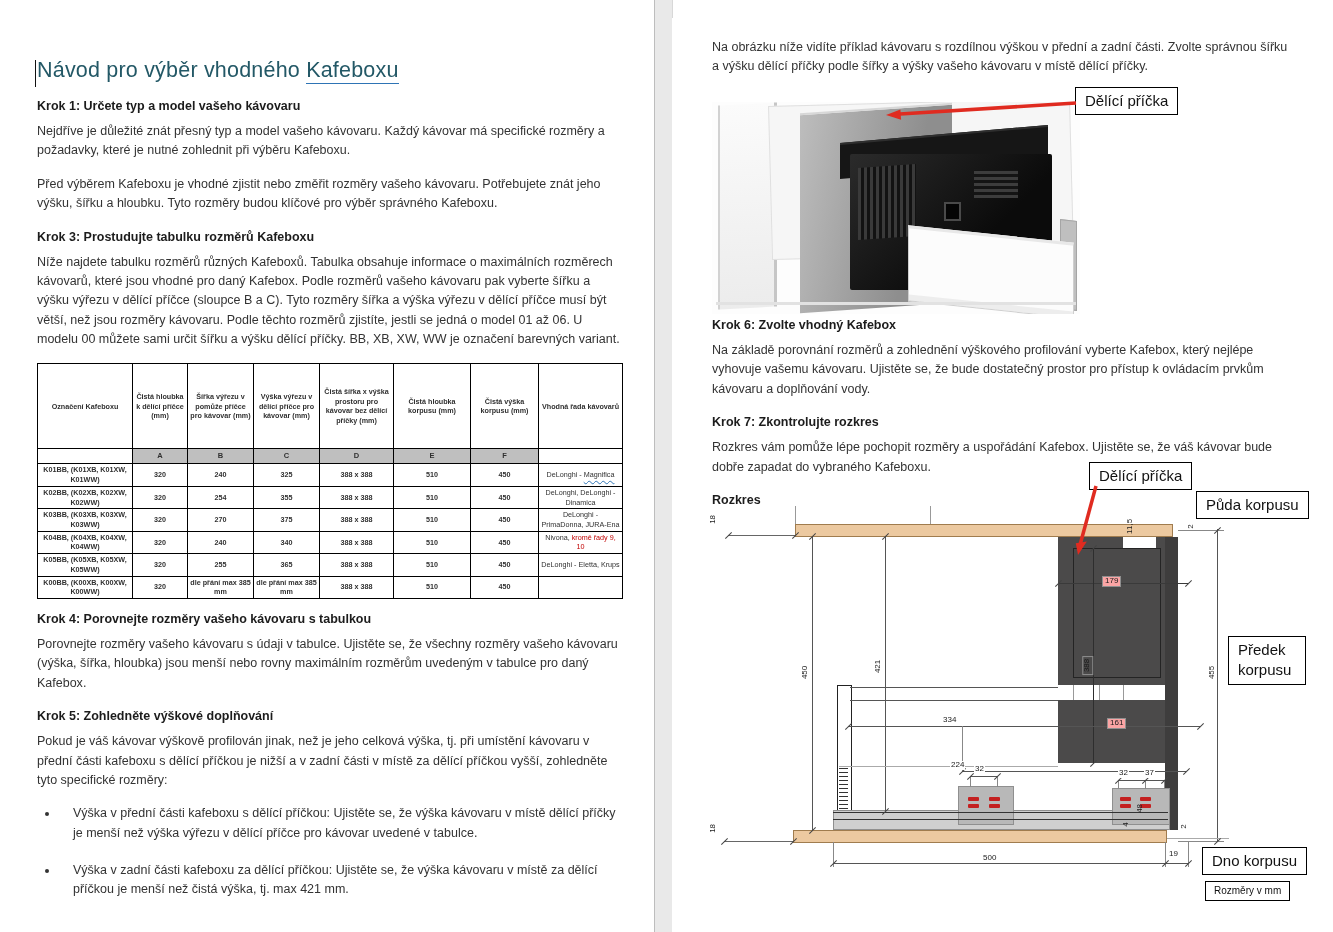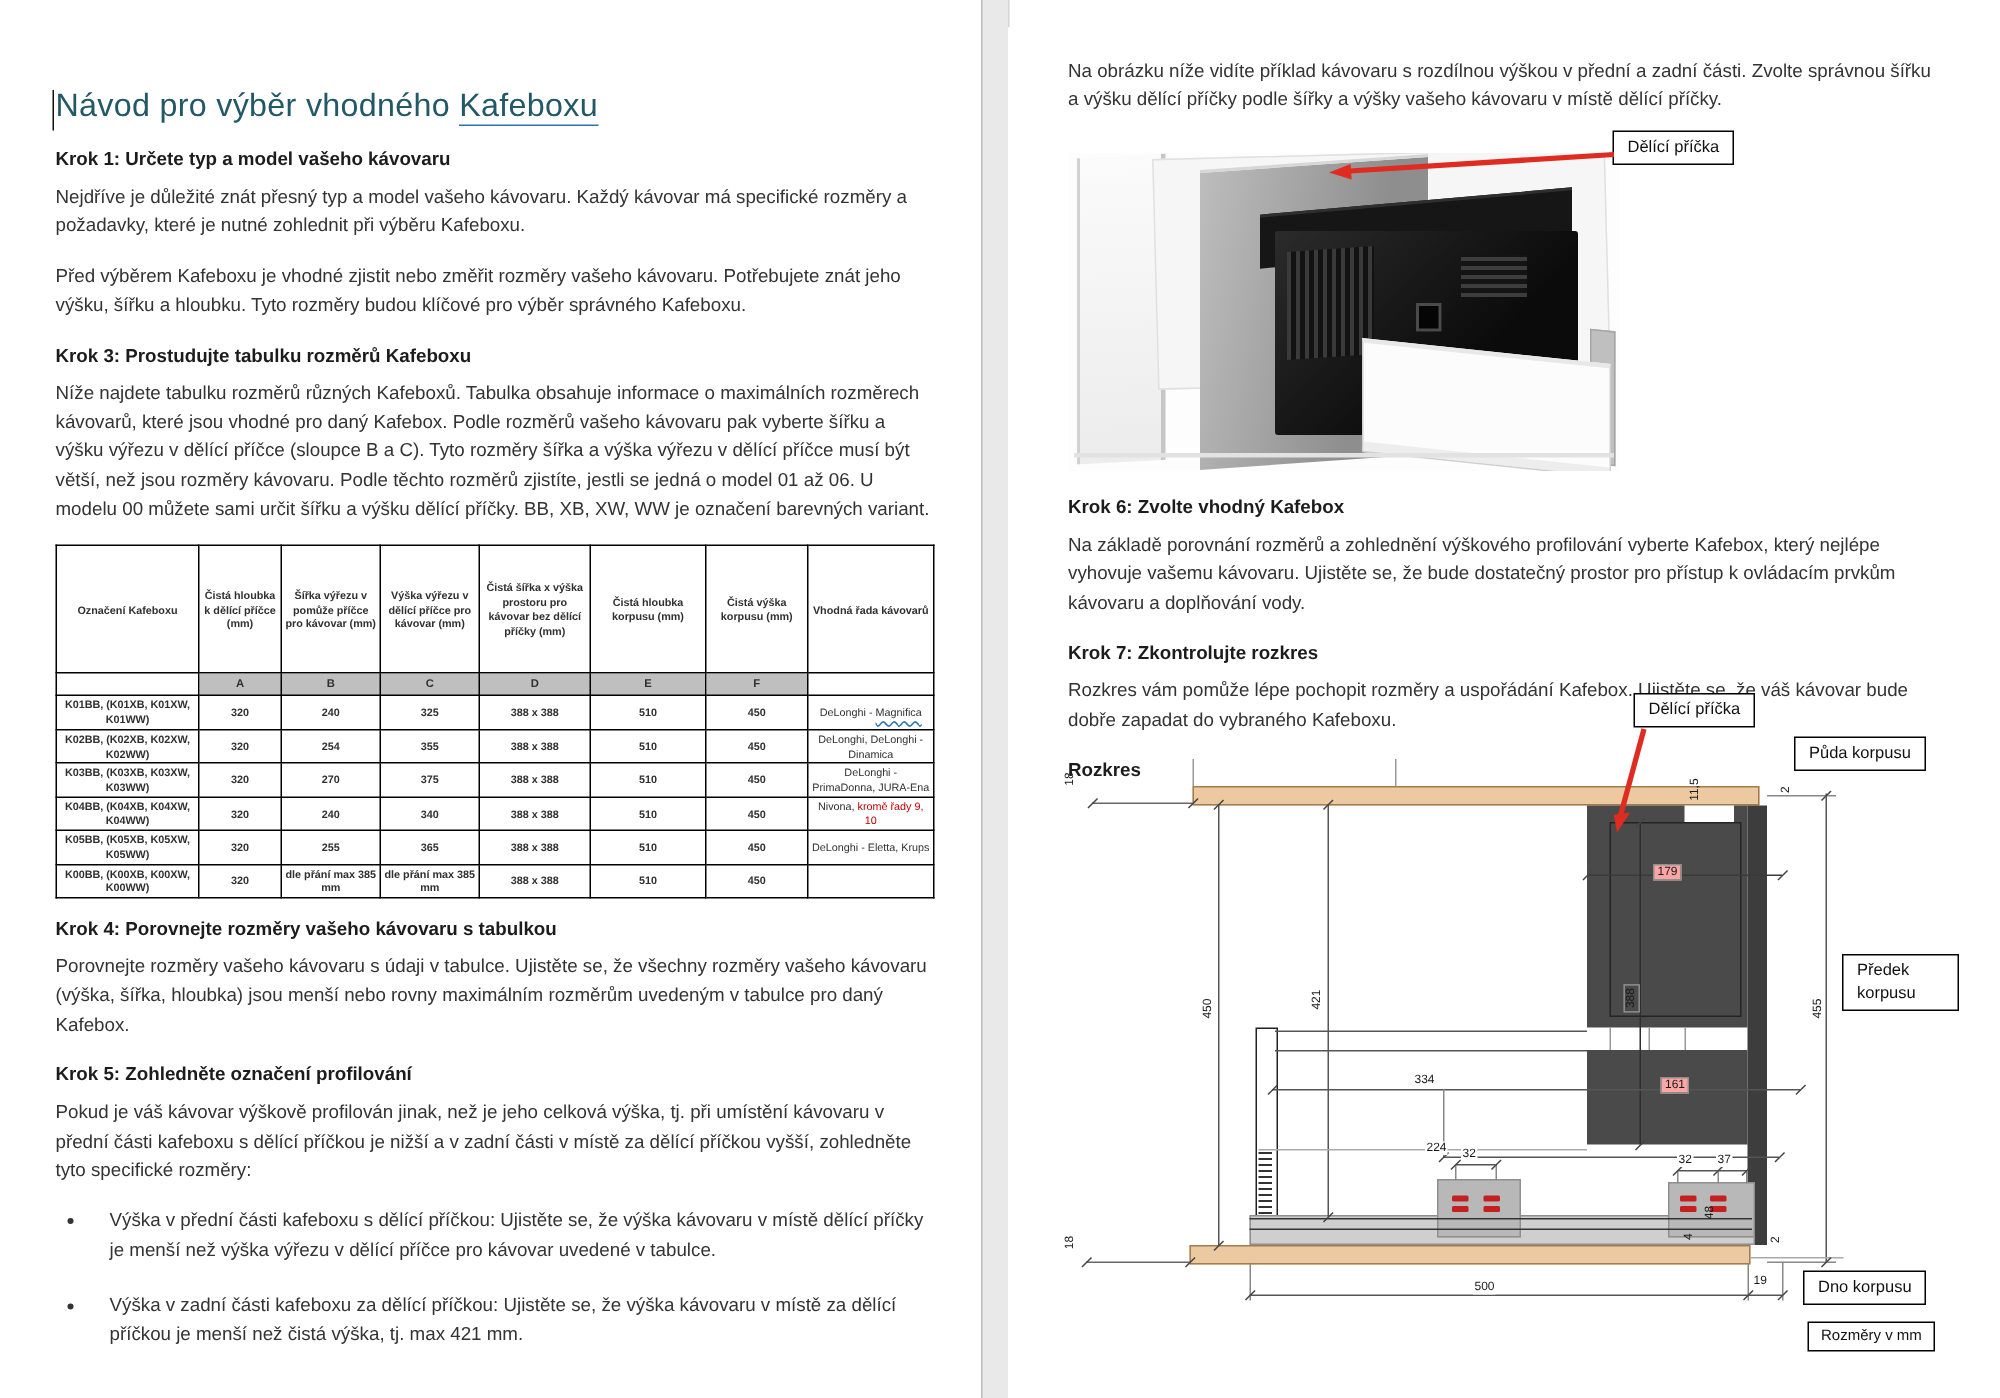--- a/index.html
+++ b/index.html
@@ -36,21 +36,21 @@
   #photo{position:absolute;left:40px;top:84px;width:368px;height:212px;background:#fdfdfd;overflow:hidden;}
   .ph{position:absolute;}
   
   #drawing{position:absolute;left:0;top:0;width:661px;height:932px;pointer-events:none;}
   .ln{position:absolute;background:#555;}
   .tick{position:absolute;width:9px;height:1px;background:#444;transform:rotate(-45deg);}
   .dim{position:absolute;font-size:8px;color:#1a1a1a;background:#fff;padding:0 1px;line-height:1.1;white-space:nowrap;}
   .dim.rot{transform:rotate(-90deg);transform-origin:center;background:transparent;}
   .dim.onwhite{background:#fff;}
   .dimbox{background:#fca5a5;border:1px solid #8f8f8f;padding:0 2px;}
-  .lblbox{position:absolute;border:1.5px solid #000;background:#fff;font-size:11px;color:#111;
+  .lblbox{position:absolute;border:1.5px solid #000;background:#fff;font-size:15px;color:#111;
     padding:3px 9px;line-height:1.35;white-space:nowrap;}
   .lblbox.small{font-size:10px;padding:2px 8px;}
   .board{position:absolute;background:#ecc9a0;border:1px solid #a07c4e;box-sizing:border-box;}
   .darkpanel{position:absolute;background:#4b4a4a;}
   .arrow-svg{position:absolute;overflow:visible;}
 </style>
 </head>
 <body>
 
 <div class="page" id="page-left">
@@ -159,21 +159,21 @@
             <td class="num">510</td>
             <td class="num">450</td>
             <td class="brand"></td>
           </tr>
         </tbody>
     </table>
 
     <div class="krok" style="margin-top:13px"><span>Krok 4: Porovnejte rozměry vašeho kávovaru s tabulkou</span></div>
     <div class="para"><span>Porovnejte rozměry vašeho kávovaru s údaji v tabulce. Ujistěte se, že všechny rozměry vašeho kávovaru (výška, šířka, hloubka) jsou menší nebo rovny maximálním rozměrům uvedeným v tabulce pro daný </span><span class="wr">Kafebox</span><span>.</span></div>
 
-    <div class="krok"><span>Krok 5: Zohledněte označení profilování</span></div>
+    <div class="krok"><span>Krok 5: Zohledněte výškové doplňování</span></div>
     <div class="para"><span>Pokud je váš kávovar výškově profilován jinak, než je jeho celková výška, tj. při umístění kávovaru v přední části </span><span class="wr">kafeboxu</span><span> s dělící příčkou je nižší a v zadní části v místě za dělící příčkou vyšší, zohledněte tyto specifické rozměry:</span></div>
 
     <ul class="bl">
       <li><span>Výška v přední části </span><span class="wr">kafeboxu</span><span> s dělící příčkou: Ujistěte se, že výška kávovaru v místě dělící příčky je menší než výška výřezu v dělící příčce pro kávovar uvedené v tabulce.</span></li>
       <li><span>Výška v zadní části </span><span class="wr">kafeboxu</span><span> za dělící příčkou: Ujistěte se, že výška kávovaru v místě za dělící příčkou je menší než čistá výška, tj. max 421 mm.</span></li>
     </ul>
   </div>
 </div>
 
 <div id="gutter"></div>
@@ -191,21 +191,21 @@
     <div class="ph" style="left:138px;top:52px;width:202px;height:136px;background:linear-gradient(135deg,#2b2b2b,#0b0b0b 65%);border-radius:2px;"></div>
     <div class="ph" style="left:146px;top:64px;width:58px;height:72px;background:repeating-linear-gradient(90deg,#3a3a3a 0 3px,#121212 3px 6px);transform:skewY(-4deg);"></div>
     <div class="ph" style="left:262px;top:68px;width:44px;height:28px;background:repeating-linear-gradient(0deg,#3d3d3d 0 3px,#141414 3px 6px);"></div>
     <div class="ph" style="left:232px;top:100px;width:13px;height:15px;background:#050505;border:2px solid #4a4a4a;"></div>
     <div class="ph" style="left:348px;top:118px;width:15px;height:88px;background:#bfbfbf;border:1px solid #a5a5a5;transform:skewY(6deg);"></div>
     <div class="ph" style="left:196px;top:132px;width:164px;height:72px;background:#fcfcfc;border:1px solid #cfcfcf;border-top:3px solid #e8e8e8;transform:skewY(6deg);box-shadow:inset 0 -6px 0 #ededed;"></div>
     <div class="ph" style="left:4px;top:200px;width:360px;height:3px;background:#e2e2e2;"></div>
   </div>
 
   <div class="rcontent" style="top:300px;">
-    <div class="krok" style="margin-top:13px"><span>Krok 6: Zvolte vhodný </span><span class="wr">Kafebox</span></div>
+    <div class="krok" style="margin-top:0"><span>Krok 6: Zvolte vhodný </span><span class="wr">Kafebox</span></div>
     <div class="para"><span>Na základě porovnání rozměrů a zohlednění výškového profilování vyberte </span><span class="wr">Kafebox</span><span>, který nejlépe vyhovuje vašemu kávovaru. Ujistěte se, že bude dostatečný prostor pro přístup k ovládacím prvkům kávovaru a doplňování vody.</span></div>
     <div class="krok"><span>Krok 7: Zkontrolujte </span><span class="wr">rozkres</span></div>
     <div class="para"><span class="wr">Rozkres</span><span> vám pomůže lépe pochopit rozměry a uspořádání </span><span class="wr">Kafebox</span><span>. Ujistěte se, že váš kávovar bude dobře zapadat do vybraného </span><span class="wr">Kafeboxu</span><span>.</span></div>
     <div class="krok"><span class="wr">Rozkres</span></div>
   </div>
 
   <div id="drawing">
 
     <div class="board" style="left:123px;top:506px;width:378px;height:13px;"></div>
     <div class="board" style="left:121px;top:812px;width:374px;height:13px;"></div>

